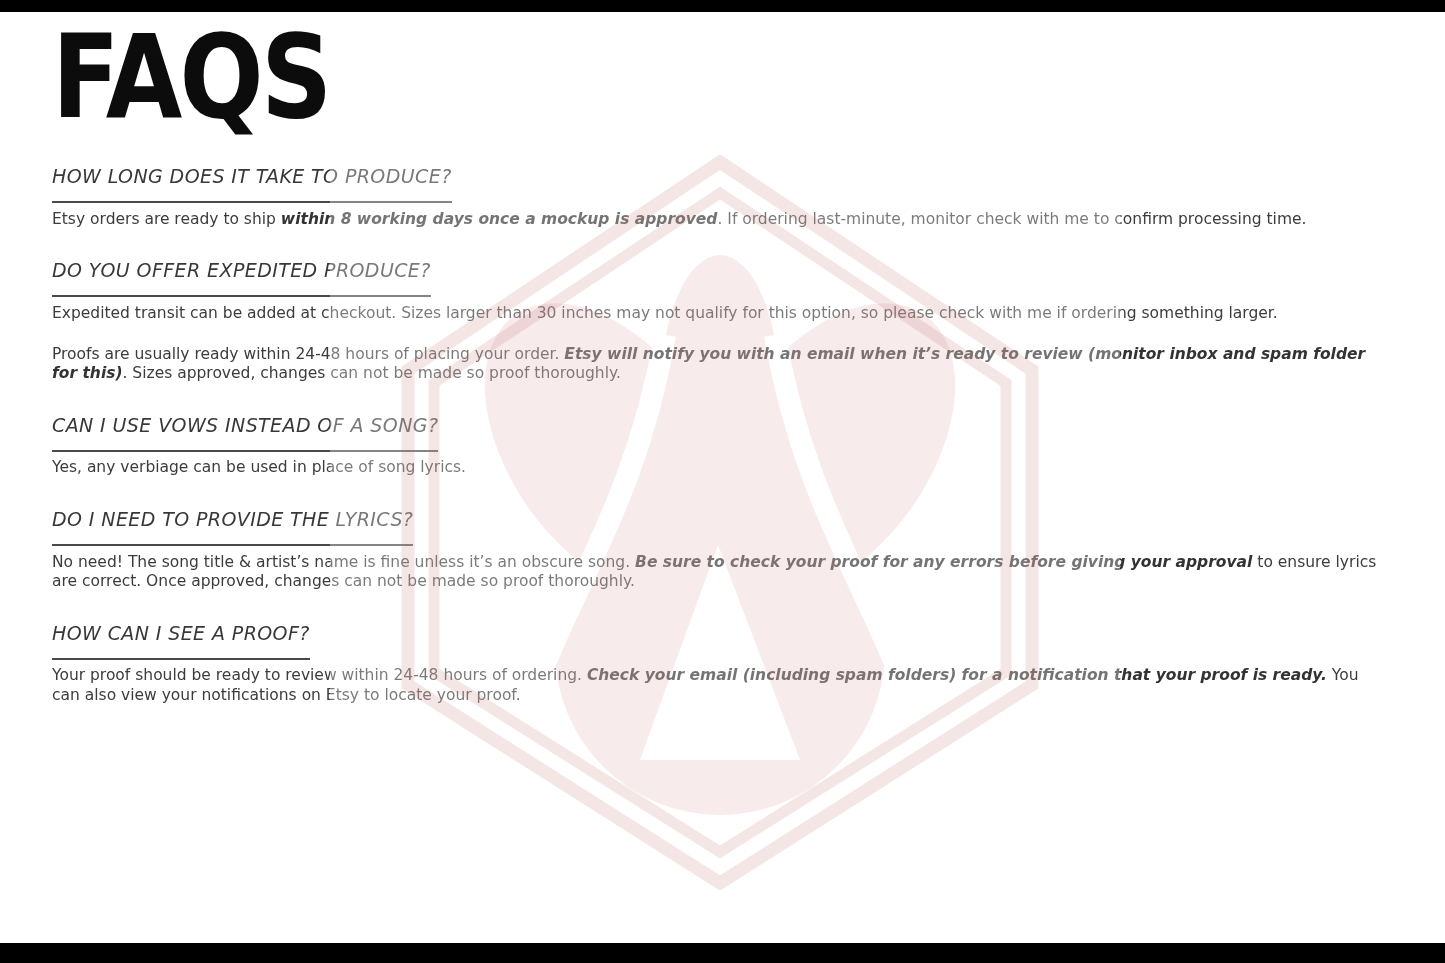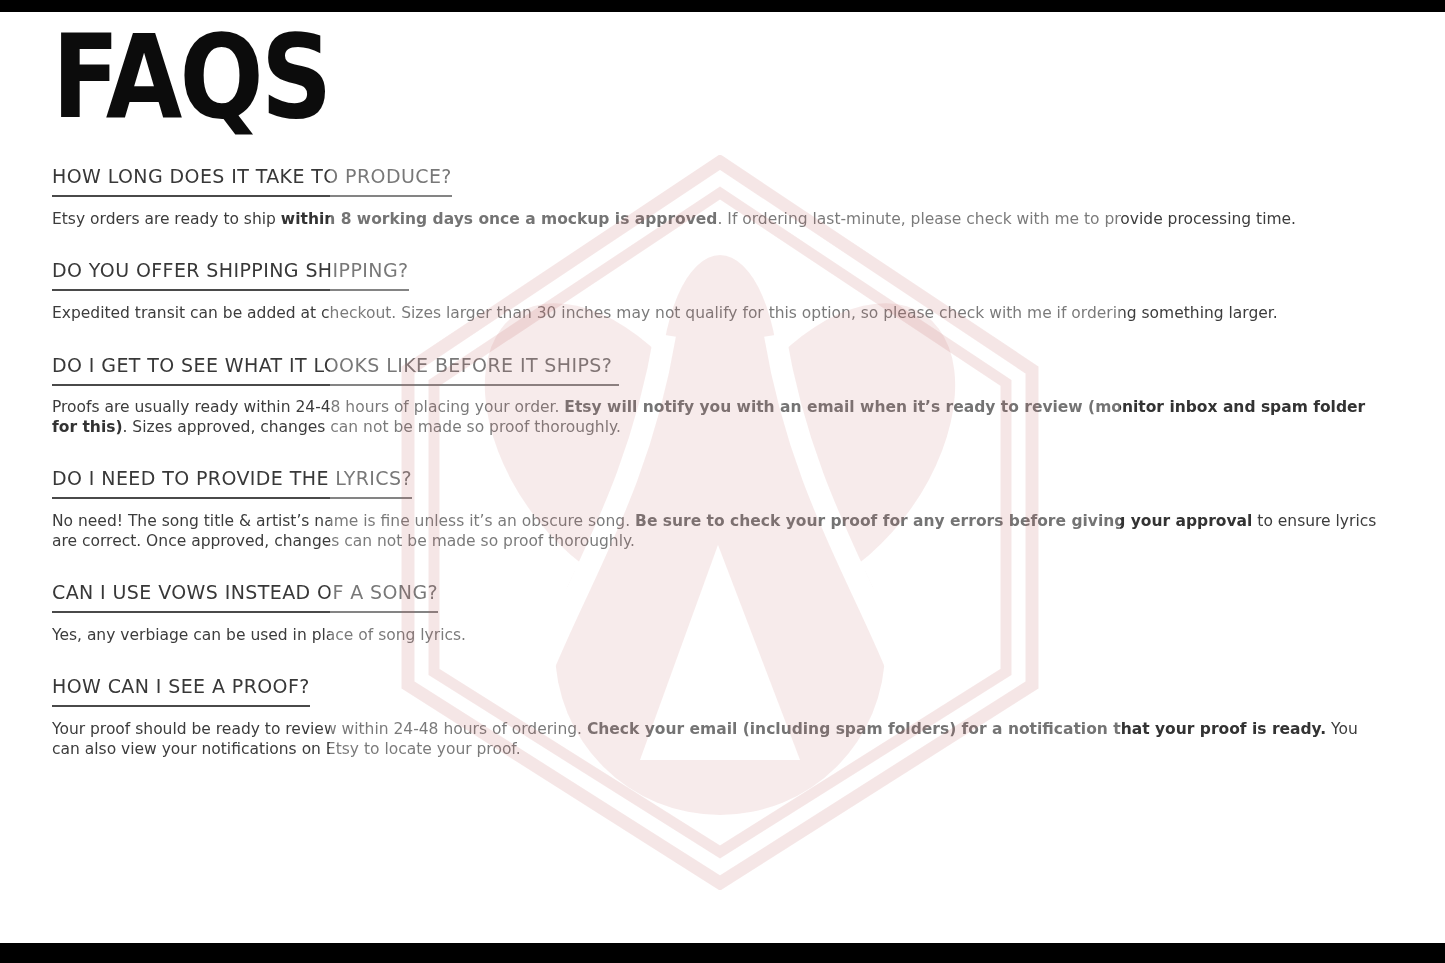--- a/index.html
+++ b/index.html
@@ -35,32 +35,34 @@
   .faq-q{
     margin:30px 0 0 0;
     font-size:19px;
     font-weight:400;
     letter-spacing:0.4px;
     color:#383838;
     line-height:1.25;
   }
   .faq-q .q-text{
     border-bottom:2px solid #4a4a4a;
-    padding-bottom:8px;
+    padding-bottom:14px;
     white-space:pre-wrap;
+    font-style:italic;
   }
   .faq-a{
     margin:21px 0 0 0;
     font-size:15.5px;
     line-height:19.5px;
     color:#3c3c3c;
     max-width:1330px;
   }
   .faq-a .em{
     font-weight:700;
+    font-style:italic;
     color:#333333;
     text-align:right;
   }
   
   .overlay{
     position:absolute;
     top:12px;bottom:20px;
     left:330px;width:790px;
     background:rgba(255,255,255,0.32);
     pointer-events:none;
@@ -72,42 +74,41 @@
 
 <div class="page">
 
   <div class="bar bar-top"></div>
 
   <div class="content">
     <h1 class="page-title">FAQS</h1>
     <div>
   <section class="faq-section">
     <h2 class="faq-q"><span class="q-text">HOW LONG DOES IT TAKE TO PRODUCE?</span></h2>
-    <p class="faq-a"><span>Etsy orders are ready to ship </span><span class="em">within 8 working days once a mockup is approved</span><span>. If ordering last-minute, please check with me to provide processing time.</span></p>
+    <p class="faq-a"><span>Etsy orders are ready to ship </span><span class="em">within 8 working days once a mockup is approved</span><span>. If ordering last-minute, monitor check with me to confirm processing time.</span></p>
   </section>
 
   <section class="faq-section">
-    <h2 class="faq-q"><span class="q-text">DO YOU OFFER SHIPPING SHIPPING?</span></h2>
+    <h2 class="faq-q"><span class="q-text">DO YOU OFFER EXPEDITED PRODUCE?</span></h2>
     <p class="faq-a"><span>Expedited transit can be added at checkout. Sizes larger than 30 inches may not qualify for this option, so please check with me if ordering something larger.</span></p>
   </section>
 
 
   <section class="faq-section">
-    <h2 class="faq-q"><span class="q-text">DO I GET TO SEE WHAT IT LOOKS LIKE BEFORE IT SHIPS? </span></h2>
     <p class="faq-a"><span>Proofs are usually ready within 24-48 hours of placing your order. </span><span class="em">Etsy will notify you with an email when it’s ready to review (monitor inbox and spam folder for this)</span><span>. Sizes approved, changes can not be made so proof thoroughly.</span></p>
+  </section>
+
+  <section class="faq-section">
+    <h2 class="faq-q"><span class="q-text">CAN I USE VOWS INSTEAD OF A SONG?</span></h2>
+    <p class="faq-a"><span>Yes, any verbiage can be used in place of song lyrics.</span></p>
   </section>
 
   <section class="faq-section">
     <h2 class="faq-q"><span class="q-text">DO I NEED TO PROVIDE THE LYRICS?</span></h2>
     <p class="faq-a"><span>No need! The song title &amp; artist’s name is fine unless it’s an obscure song. </span><span class="em">Be sure to check your proof for any errors before giving your approval</span><span> to ensure lyrics are correct. Once approved, changes can not be made so proof thoroughly.</span></p>
-  </section>
-
-  <section class="faq-section">
-    <h2 class="faq-q"><span class="q-text">CAN I USE VOWS INSTEAD OF A SONG?</span></h2>
-    <p class="faq-a"><span>Yes, any verbiage can be used in place of song lyrics.</span></p>
   </section>
 
   <section class="faq-section">
     <h2 class="faq-q"><span class="q-text">HOW CAN I SEE A PROOF?</span></h2>
     <p class="faq-a"><span>Your proof should be ready to review within 24-48 hours of ordering. </span><span class="em">Check your email (including spam folders) for a notification that your proof is ready.</span><span> You can also view your notifications on Etsy to locate your proof.</span></p>
   </section>
 </div>
   </div>
 
   <div class="overlay">

